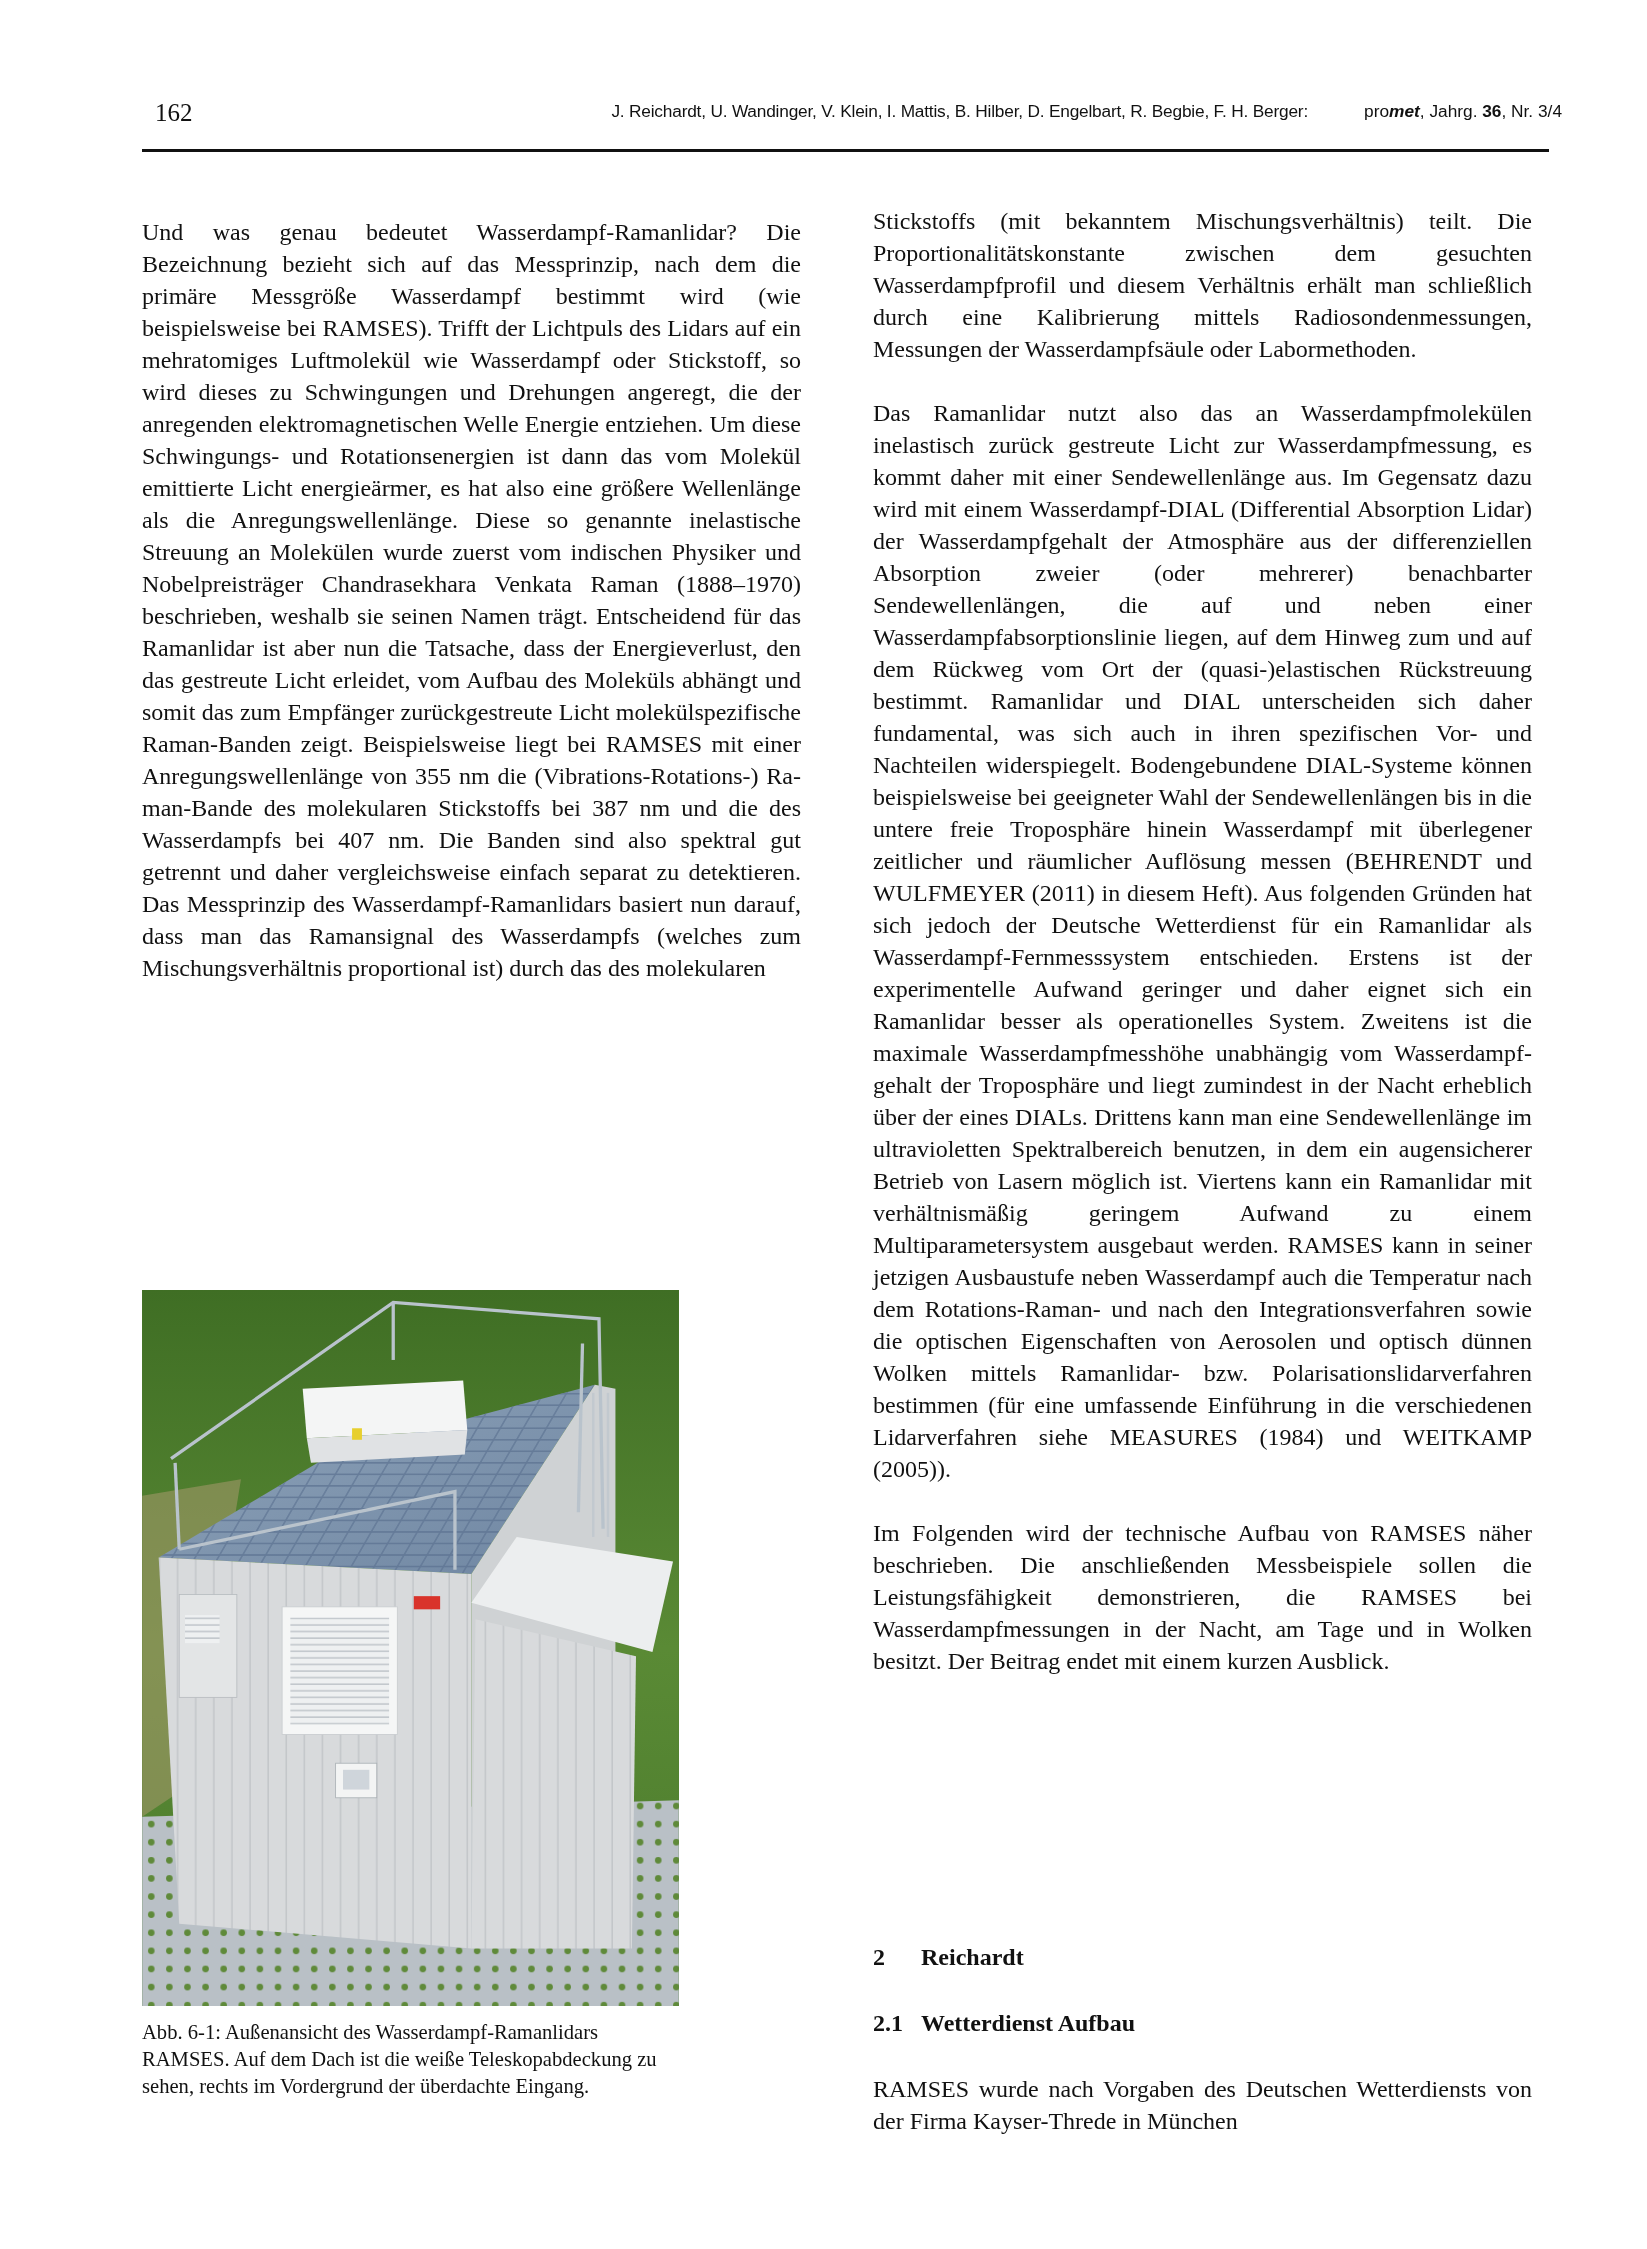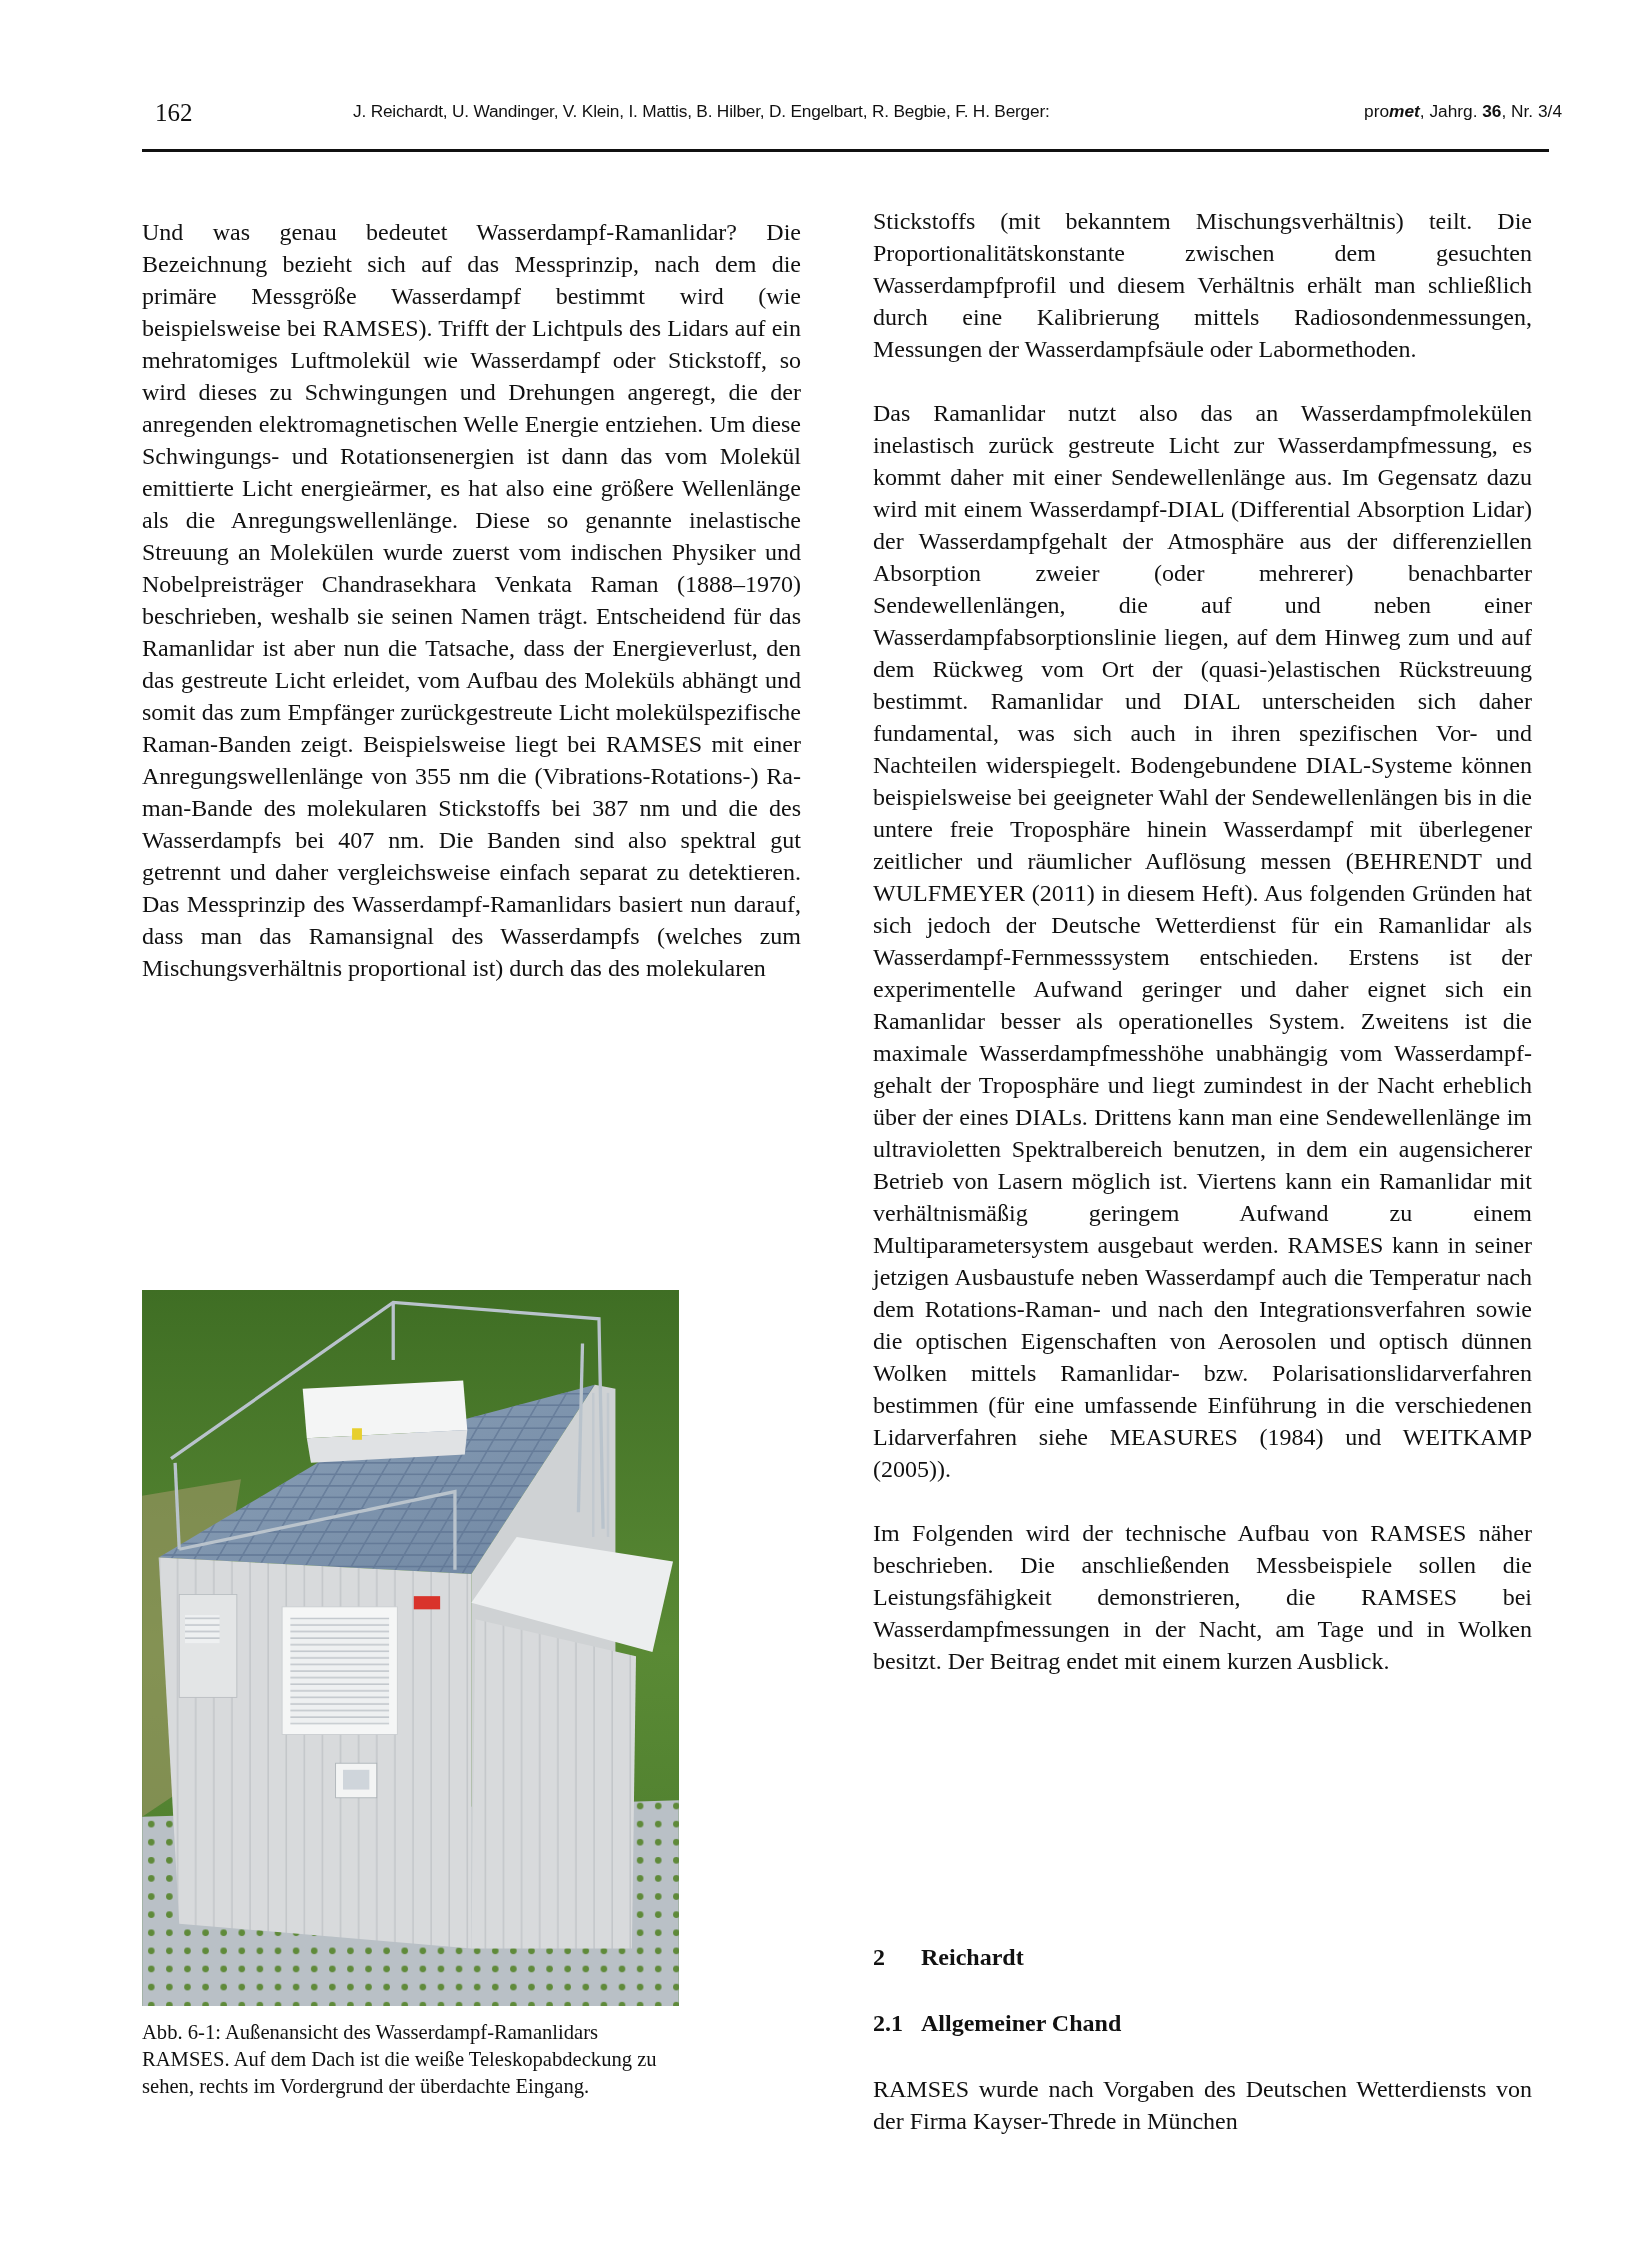--- a/index.html
+++ b/index.html
@@ -1,19 +1,19 @@
 <!DOCTYPE html>
 <html style="font-size:13px"><head>
 <meta charset="utf-8">
 <style>
   html, body { margin: 0; padding: 0; background: #ffffff; }
   body { width: 1647px; height: 2250px; position: relative; overflow: hidden; color: #111; }
   .header { position: absolute; left: 155px; top: 99px; width: 1407px; height: 51px; }
   .page-no { position: absolute; left: 0; top: 0; font-family: "Liberation Serif", serif; font-size: 25px; line-height: 28px; }
-  .authors { position: absolute; left: 198px; width: 955px; top: 1.6px; text-align: left;
+  .authors { position: absolute; left: 198px; width: 955px; top: 1.6px; text-align: right;
     font-family: "Liberation Sans", sans-serif; font-size: 17.3px; line-height: 21.4px; letter-spacing: -0.2px; }
   .journal { position: absolute; right: 0; top: 1.6px; font-family: "Liberation Sans", sans-serif; font-size: 17.3px; line-height: 21.4px; }
   .journal b { font-weight: bold; }
   .journal i b { font-style: italic; }
   .rule { position: absolute; left: 142px; top: 149px; width: 1407px; height: 3.3px; background: #111; }
   .col { position: absolute; font-family: "Liberation Serif", serif; font-size: 24px; line-height: 32px;
     text-align: justify; hyphens: manual; }
   .col-left { left: 142px; top: 216px; width: 659px; }
   .col-right { left: 873px; top: 205px; width: 659px; }
   .col p { margin: 0 0 32px 0; }
@@ -113,18 +113,18 @@
 <div class="col col-right">
   <p>Stickstoffs (mit bekanntem Mischungsverhältnis) teilt. Die Proportionalitätskonstante zwischen dem gesuchten Wasserdampfprofil und diesem Verhältnis erhält man schließlich durch eine Kalibrierung mittels Radioson­denmessungen, Messungen der Wasserdampfsäule oder Labormethoden.</p>
   <p>Das Ramanlidar nutzt also das an Wasserdampfmolekülen inelastisch zurück gestreute Licht zur Wasserdampfmes­sung, es kommt daher mit einer Sendewellenlänge aus. Im Gegensatz dazu wird mit einem Wasserdampf-DIAL (Differential Absorption Lidar) der Wasserdampfgehalt der Atmosphäre aus der differenziellen Absorption zweier (oder mehrerer) benachbarter Sendewellenlängen, die auf und neben einer Wasserdampfabsorptionslinie liegen, auf dem Hinweg zum und auf dem Rückweg vom Ort der (quasi-)elastischen Rückstreuung bestimmt. Ramanlidar und DIAL unterscheiden sich daher fundamental, was sich auch in ihren spezifischen Vor- und Nachteilen widerspie­gelt. Bodengebundene DIAL-Systeme können beispiels­weise bei geeigneter Wahl der Sendewellenlängen bis in die untere freie Troposphäre hinein Wasserdampf mit überlegener zeitlicher und räumlicher Auflösung messen (BEHRENDT und WULFMEYER (2011) in diesem Heft). Aus folgenden Gründen hat sich jedoch der Deutsche Wetterdienst für ein Ramanlidar als Wasserdampf-Fern­messsystem entschieden. Erstens ist der experimentelle Aufwand geringer und daher eignet sich ein Ramanlidar besser als operationelles System. Zweitens ist die maxima­le Wasserdampfmesshöhe unabhängig vom Wasserdampf­gehalt der Troposphäre und liegt zumindest in der Nacht erheblich über der eines DIALs. Drittens kann man eine Sendewellenlänge im ultravioletten Spektralbereich benut­zen, in dem ein augensicherer Betrieb von Lasern möglich ist. Viertens kann ein Ramanlidar mit verhältnismäßig geringem Aufwand zu einem Multiparametersystem aus­gebaut werden. RAMSES kann in seiner jetzigen Aus­baustufe neben Wasserdampf auch die Temperatur nach dem Rotations-Raman- und nach den Integrationsverfah­ren sowie die optischen Eigenschaften von Aerosolen und optisch dünnen Wolken mittels Ramanlidar- bzw. Pola­risationslidarverfahren bestimmen (für eine umfassende Einführung in die verschiedenen Lidarverfahren siehe MEASURES (1984) und WEITKAMP (2005)).</p>
   <p>Im Folgenden wird der technische Aufbau von RAMSES näher beschrieben. Die anschließenden Messbeispiele sollen die Leistungsfähigkeit demonstrieren, die RAMSES bei Wasserdampfmessungen in der Nacht, am Tage und in Wolken besitzt. Der Beitrag endet mit einem kurzen Aus­blick.</p>
 </div>
 
 <div class="sec h2" style="top: 1941px;">
   <span class="num">2</span><span>Reichardt</span>
 </div>
 <div class="sec h2" style="top: 2007px;">
-  <span class="num2">2.1</span><span>Allgemeiner Chand</span>
+  <span class="num2">2.1</span><span>Wetterdienst Aufbau</span>
 </div>
 <div class="col" style="left:873px; top: 2073px; width: 659px;">
   <p>RAMSES wurde nach Vorgaben des Deutschen Wet­terdiensts von der Firma Kayser-Threde in München</p>
 </div>
 
 
 </body></html>

